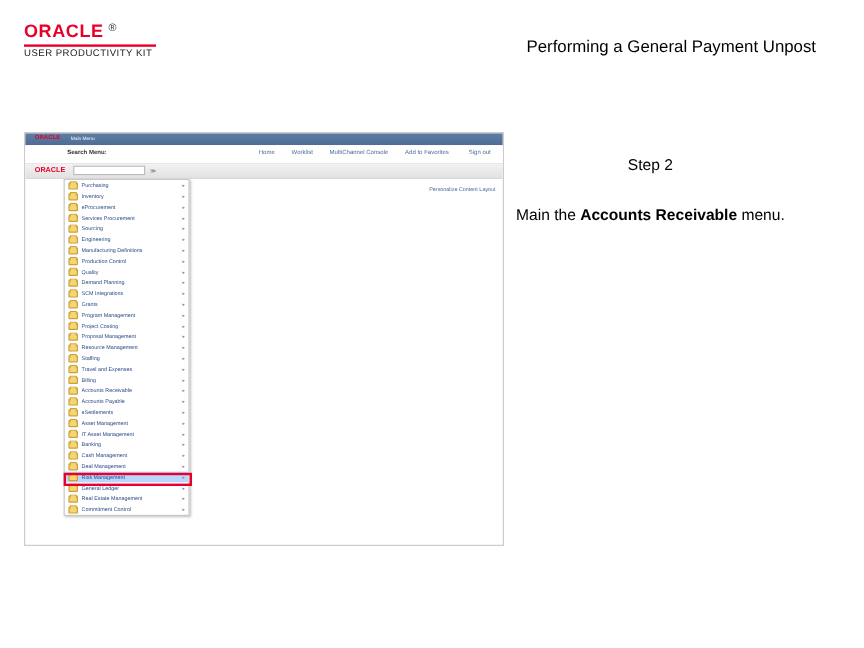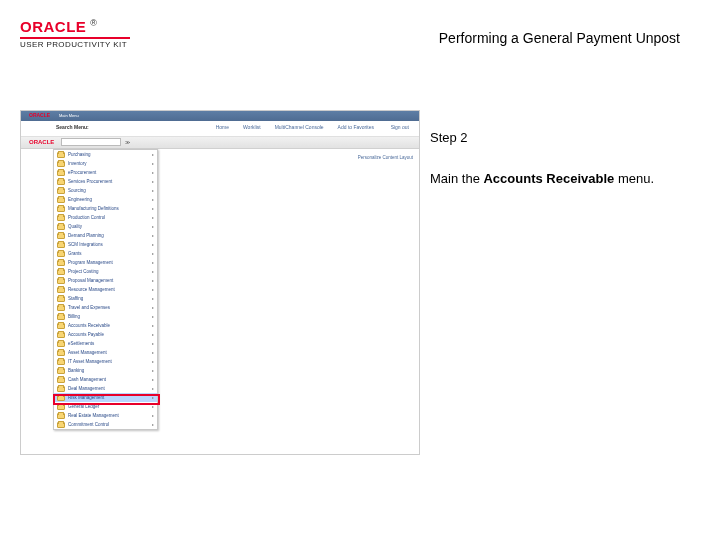--- a/index.html
+++ b/index.html
@@ -11,21 +11,21 @@
   .logo { display: flex; align-items: center; gap: 4px; }
   .oracle-word { font-family: Arial, sans-serif; font-weight: 700; font-size: 15px; color: #e8002a; letter-spacing: 0.5px; }
   .trademarks { font-size: 9px; color: #333; position: relative; top: -4px; }
   .hdr-rule { width: 110px; border: none; border-top: 2px solid #e8002a; margin: 2px 0 1px 0; }
   .upk { font-size: 8px; letter-spacing: 0.4px; color: #222; }
 
   .title { position: absolute; right: 40px; top: 30px; font-size: 14px; }
 
   
   .step-col { position: absolute; left: 430px; top: 130px; font-size: 13px; line-height: 1.3; }
-  .step-label { margin-bottom: 24px; }
+  .step-label { margin-bottom: 24px; text-align: center; }
   .step-text b { font-weight: 700; }
 
   
   .shot { position: absolute; left: 20px; top: 110px; width: 400px; height: 345px; border: 1px solid #ccc; background: #fff; overflow: hidden; }
 
   .shot-top { height: 10px; background: linear-gradient(#5e7ea5,#4f6c92); position: relative; font-size: 4px; color: #fff; }
   .shot-top .mm { position: absolute; left: 38px; top: 2px; }
   .shot-oracle { position: absolute; left: 8px; top: 1px; color: #e8002a; font-weight: 700; font-size: 5px; }
 
   .shot-row2 { height: 16px; border-bottom: 1px solid #e0e0e0; position: relative; background: #fff; }

